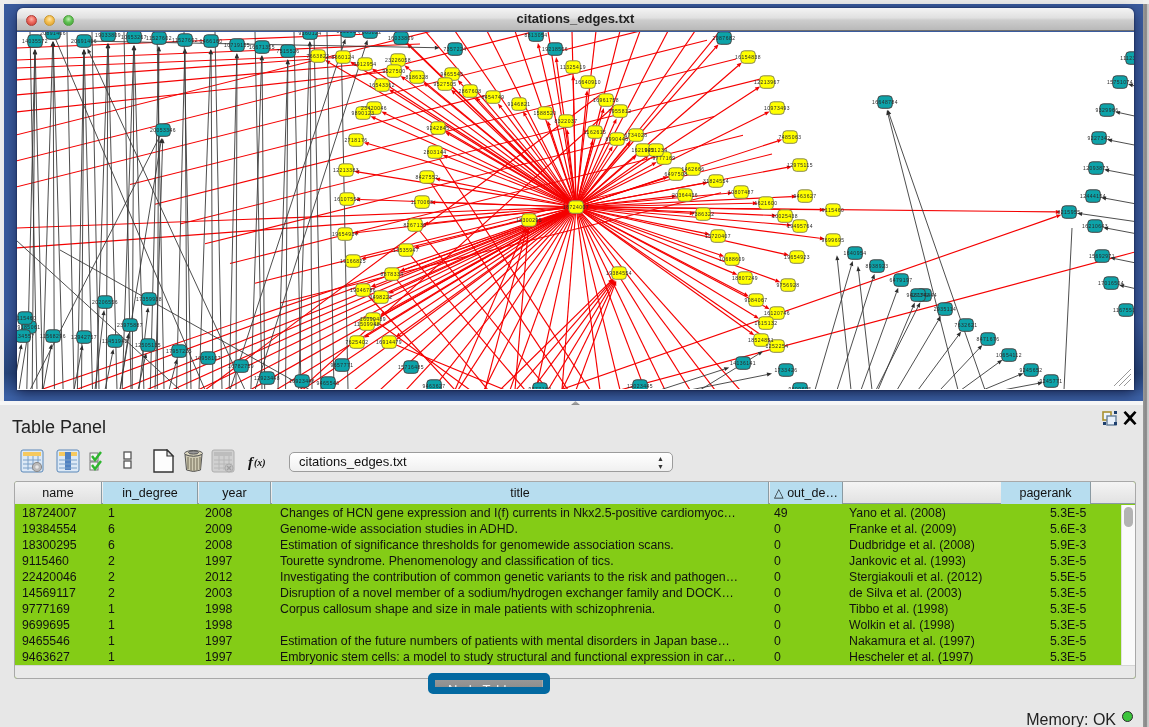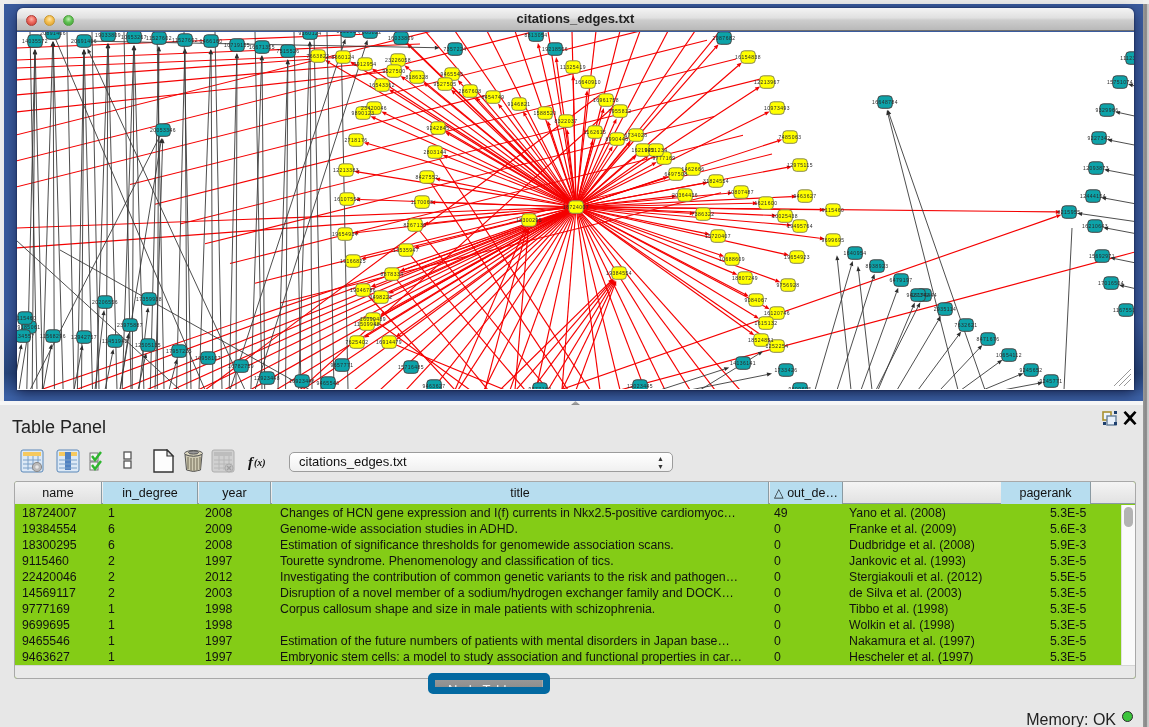--- a/index.html
+++ b/index.html
@@ -928,21 +928,21 @@
         <div class="c2">1997</div>
         <div class="c3">Estimation of the future numbers of patients with mental disorders in Japan base…</div>
         <div class="c4">0</div>
         <div class="c5">Nakamura et al. (1997)</div>
         <div class="c6">5.3E-5</div>
       </div>
       <div class="tr">
         <div class="c0">9463627</div>
         <div class="c1">1</div>
         <div class="c2">1997</div>
-        <div class="c3">Embryonic stem cells: a model to study association and functional properties in car…</div>
+        <div class="c3">Embryonic stem cells: a model to study structural and functional expression in car…</div>
         <div class="c4">0</div>
         <div class="c5">Hescheler et al. (1997)</div>
         <div class="c6">5.3E-5</div>
       </div>
     </div>
   <div id="vscroll">
       <div id="vthumb"></div>
     </div>
   <div id="hscroll"></div>
 </div>

